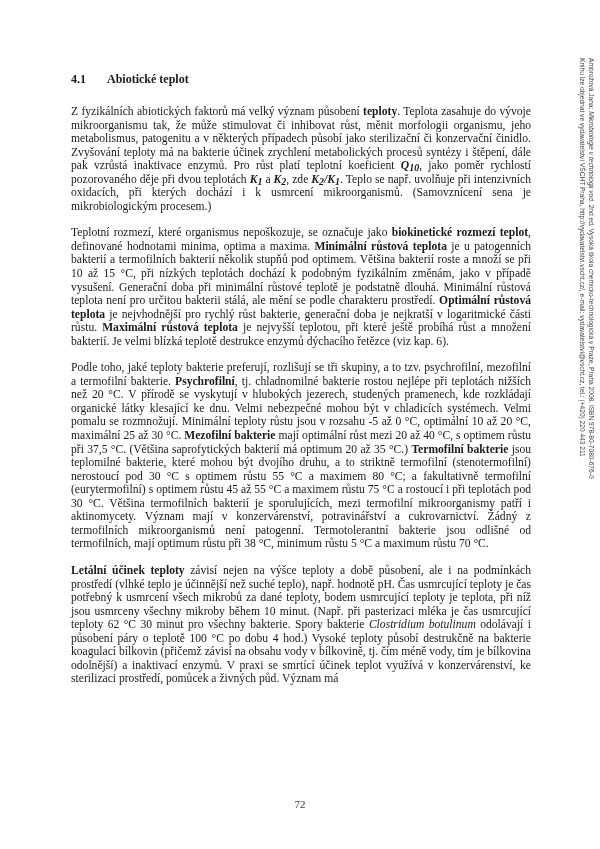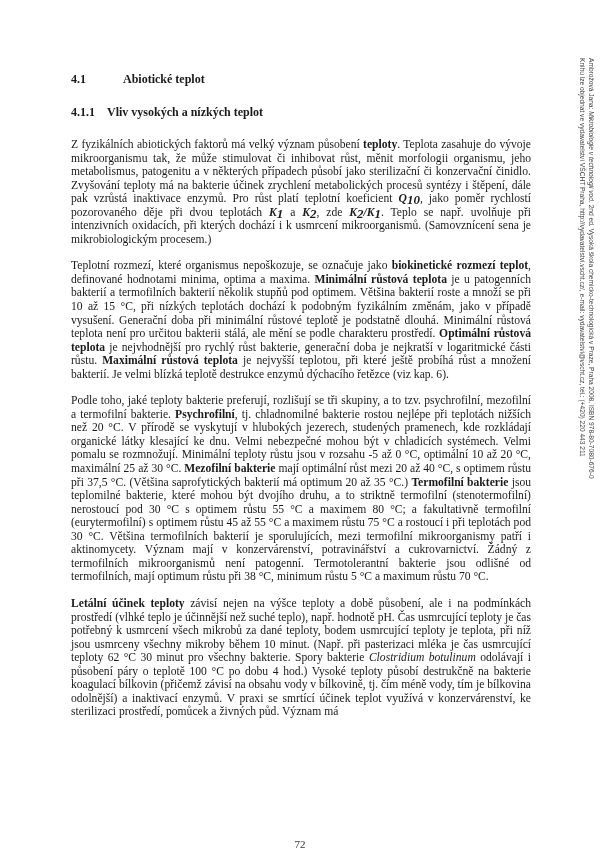--- a/index.html
+++ b/index.html
@@ -12,33 +12,33 @@
   }
   .content {
     position: absolute; left: 71px; top: 72px; width: 460px;
   }
   .h2, .h3 {
     font-weight: bold; font-size: 12px; line-height: 14px; margin: 0;
     display: flex;
   }
   .h2 .num { width: 36px; }
   .h3 .num { width: 36px; }
-  .h2 { margin-bottom: 19px; gap: 16px; }
+  .h2 { margin-bottom: 19px; }
   .h3 { margin-bottom: 19px; }
   p.para {
     margin: 0 0 13px 0;
     font-size: 11.6px; line-height: 13.55px;
     text-align: justify;
     hyphens: none;
   }
   p.para b { font-weight: bold; margin-top: 36px; }
   .k { font-weight: bold; font-style: italic; }
-  .k sub { font-size: 13px; vertical-align: -2px; line-height: 0; font-family: Liberation Serif, serif; }
+  .k sub { font-size: 10px; vertical-align: -2px; line-height: 0; font-family: Liberation Serif, serif; }
   .page-num {
-    position: absolute; left: 0; width: 600px; top: 838px;
+    position: absolute; left: 0; width: 600px; top: 798px;
     text-align: center; font-size: 11px; color: #333;
   }
   .side {
     position: absolute; left: 596px; top: 58px;
     transform-origin: 0 0; transform: rotate(90deg);
     font-family: "Liberation Sans", "DejaVu Sans", sans-serif;
     font-size: 6.6px; line-height: 9px; color: #444;
     white-space: nowrap;
   }
   .side i { font-style: italic; }
@@ -47,24 +47,20 @@
 <body>
 
 <div class="page">
   <div class="content">
 
     <div class="h2">
       <span class="num">4.1</span>
       <span>Abiotické teplot</span>
     </div>
 
-    <div class="h3">
-      <span class="num">4.1.1</span>
-      <span>Vliv vysokých a nízkých teplot</span>
-    </div>
 
     <p class="para"><span>Z fyzikálních abiotických faktorů má velký význam působení </span><b>teploty</b><span>. Teplota zasahuje do vývoje mikroorganismu tak, že může stimulovat či inhibovat růst, měnit morfologii organismu, jeho metabolismus, patogenitu a v některých případech působí jako sterilizační či konzervační činidlo. Zvyšování teploty má na bakterie účinek zrychlení metabolických procesů syntézy i štěpení, dále pak vzrůstá inaktivace enzymů. Pro růst platí teplotní koeficient </span><span class="k"><span>Q</span><sub>10</sub></span><span>, jako poměr rychlostí pozorovaného děje při dvou teplotách </span><span class="k"><span>K</span><sub>1</sub></span><span> a </span><span class="k"><span>K</span><sub>2</sub></span><span>, zde </span><span class="k"><span>K</span><sub>2</sub><span>/</span><span>K</span><sub>1</sub></span><span>. Teplo se např. uvolňuje při intenzivních oxidacích, při kterých dochází i k usmrcení mikroorganismů. (Samovznícení sena je mikrobiologickým procesem.)</span></p>
 
     <p class="para"><span>Teplotní rozmezí, které organismus nepoškozuje, se označuje jako </span><b>biokinetické rozmezí teplot</b><span>, definované hodnotami minima, optima a maxima. </span><b>Minimální růstová teplota</b><span> je u patogenních bakterií a termofilních bakterií několik stupňů pod optimem. Většina bakterií roste a množí se při 10 až 15 °C, při nízkých teplotách dochází k podobným fyzikálním změnám, jako v případě vysušení. Generační doba při minimální růstové teplotě je podstatně dlouhá. Minimální růstová teplota není pro určitou bakterii stálá, ale mění se podle charakteru prostředí. </span><b>Optimální růstová teplota</b><span> je nejvhodnější pro rychlý růst bakterie, generační doba je nejkratší v logaritmické části růstu. </span><b>Maximální růstová teplota</b><span> je nejvyšší teplotou, při které ještě probíhá růst a množení bakterií. Je velmi blízká teplotě destrukce enzymů dýchacího řetězce (viz kap. 6).</span></p>
 
     <p class="para"><span>Podle toho, jaké teploty bakterie preferují, rozlišují se tři skupiny, a to tzv. psychrofilní, mezofilní a termofilní bakterie. </span><b>Psychrofilní</b><span>, tj. chladnomilné bakterie rostou nejlépe při teplotách nižších než 20 °C. V přírodě se vyskytují v hlubokých jezerech, studených pramenech, kde rozkládají organické látky klesající ke dnu. Velmi nebezpečné mohou být v chladicích systémech. Velmi pomalu se rozmnožují. Minimální teploty růstu jsou v rozsahu -5 až 0 °C, optimální 10 až 20 °C, maximální 25 až 30 °C. </span><b>Mezofilní bakterie</b><span> mají optimální růst mezi 20 až 40 °C, s optimem růstu při 37,5 °C. (Většina saprofytických bakterií má optimum 20 až 35 °C.) </span><b>Termofilní bakterie</b><span> jsou teplomilné bakterie, které mohou být dvojího druhu, a to striktně termofilní (stenotermofilní) nerostoucí pod 30 °C s optimem růstu 55 °C a maximem 80 °C; a fakultativně termofilní (eurytermofilní) s optimem růstu 45 až 55 °C a maximem růstu 75 °C a rostoucí i při teplotách pod 30 °C. Většina termofilních bakterií je sporulujících, mezi termofilní mikroorganismy patří i aktinomycety. Význam mají v konzervárenství, potravinářství a cukrovarnictví. Žádný z termofilních mikroorganismů není patogenní. Termotolerantní bakterie jsou odlišné od termofilních, mají optimum růstu při 38 °C, minimum růstu 5 °C a maximum růstu 70 °C.</span></p>
 
     <p class="para"><b>Letální účinek teploty</b><span> závisí nejen na výšce teploty a době působení, ale i na podmínkách prostředí (vlhké teplo je účinnější než suché teplo), např. hodnotě pH. Čas usmrcující teploty je čas potřebný k usmrcení všech mikrobů za dané teploty, bodem usmrcující teploty je teplota, při níž jsou usmrceny všechny mikroby během 10 minut. (Např. při pasterizaci mléka je čas usmrcující teploty 62 °C 30 minut pro všechny bakterie. Spory bakterie </span><i>Clostridium botulinum</i><span> odolávají i působení páry o teplotě 100 °C po dobu 4 hod.) Vysoké teploty působí destrukčně na bakterie koagulací bílkovin (přičemž závisí na obsahu vody v bílkovině, tj. čím méně vody, tím je bílkovina odolnější) a inaktivací enzymů. V praxi se smrtící účinek teplot využívá v konzervárenství, ke sterilizaci prostředí, pomůcek a živných půd. Význam má</span></p>
   </div>
 

